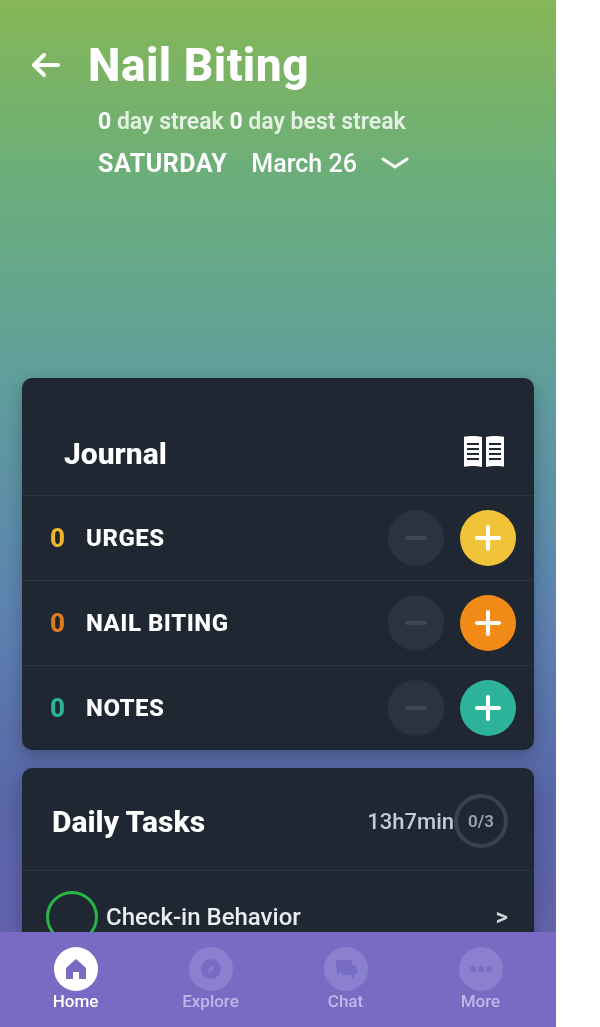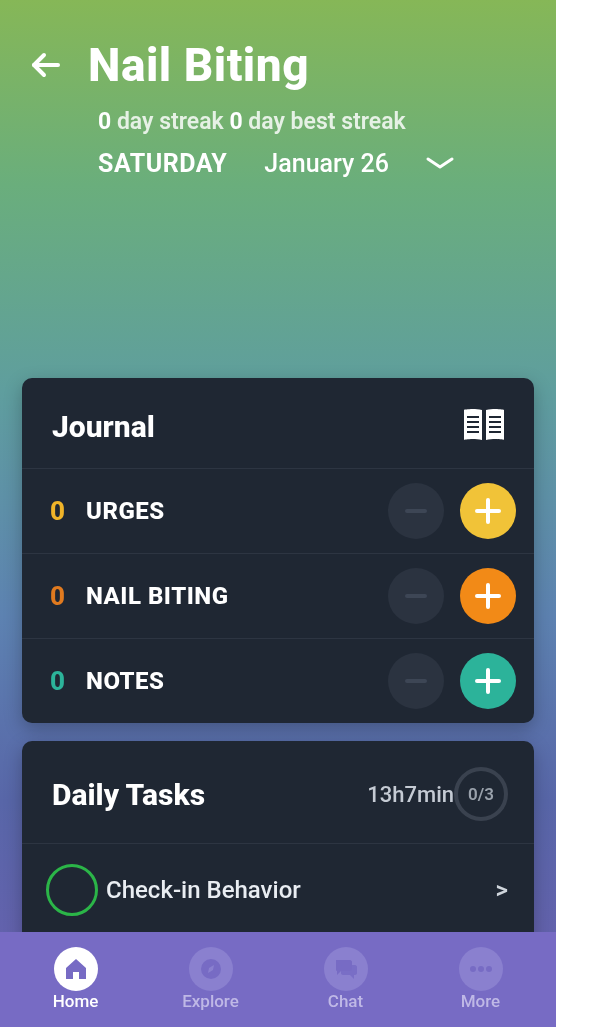--- a/index.html
+++ b/index.html
@@ -10,29 +10,29 @@
     position: relative;
     display: flex; flex-direction: column;
   }
   
   .header { padding: 38px 28px 0 28px; color: #fff; }
   .header-row1 { display: flex; align-items: center; gap: 26px; }
   .back-arrow { width: 34px; height: 34px; display:flex; align-items:center; justify-content:center; }
   .title { font-size: 46px; font-weight: 800; letter-spacing: 0.5px; }
   .subhead { margin-left: 70px; margin-top: 16px; color: rgba(255,255,255,0.82); font-size: 23px; font-weight: 600; }
   .subhead .n { color: #fff; font-weight: 700; }
-  .daterow { margin-left: 70px; margin-top: 14px; display:flex; align-items:center; gap: 37px; }
+  .daterow { margin-left: 70px; margin-top: 14px; display:flex; align-items:center; gap: 24px; }
   .dateday { color:#fff; font-size: 25px; font-weight: 700; letter-spacing: 0.5px; }
   .daterest { color:#fff; font-size: 25px; font-weight: 500; }
   .chevron-down { width: 28px; height: 16px; display:flex; align-items:center; justify-content:center; }
 
   
   .cards { margin-top: 200px; padding: 0 22px; display:flex; flex-direction:column; gap: 18px; }
   .card { background: #1f2733; border-radius: 10px; box-shadow: 0 6px 18px rgba(0,0,0,0.25); overflow: hidden; }
-  .card-header { display:flex; align-items:center; justify-content:space-between; padding: 28px 26px 22px 30px; }
+  .card-header { display:flex; align-items:center; justify-content:space-between; padding: 28px 26px 22px 42px; margin-top: 27px; }
   .card-title { color:#fff; font-size: 30px; font-weight: 800; }
   .book-icon { width: 48px; height: 40px; }
 
   .journal-row { display:flex; align-items:center; border-top: 1px solid #2d3542; padding: 14px 18px 14px 28px; gap: 16px; }
   .journal-count { font-size: 26px; font-weight: 800; min-width: 20px; }
   .count-yellow { color:#f0b429; }
   .count-orange { color:#e07a1f; }
   .count-teal   { color:#2cb39a; }
   .journal-label { color:#fff; font-size: 24px; font-weight: 800; letter-spacing: 0.5px; flex: 1 1 auto; }
   .circle-btn { width: 56px; height: 56px; border-radius: 50%; display:flex; align-items:center; justify-content:center; }
@@ -78,21 +78,21 @@
           <polyline points="16,7 6,17 16,27" fill="none" stroke="#fff" stroke-width="4" stroke-linecap="round" stroke-linejoin="round"></polyline>
         </svg>
       </div>
       <div class="title">Nail Biting</div>
     </div>
     <div class="subhead">
       <span class="n">0</span><span> day streak </span><span class="n">0</span><span> day best streak</span>
     </div>
     <div class="daterow">
       <span class="dateday">SATURDAY</span>
-      <span class="daterest">January 26</span>
+      <span class="daterest">March 26</span>
       <span class="chevron-down">
         <svg width="28" height="14" viewBox="0 0 28 14">
           <polyline points="2,2 14,10 26,2" fill="none" stroke="#fff" stroke-width="3" stroke-linecap="round" stroke-linejoin="round"></polyline>
         </svg>
       </span>
     </div>
   </div>
 
   <div class="cards">
 

